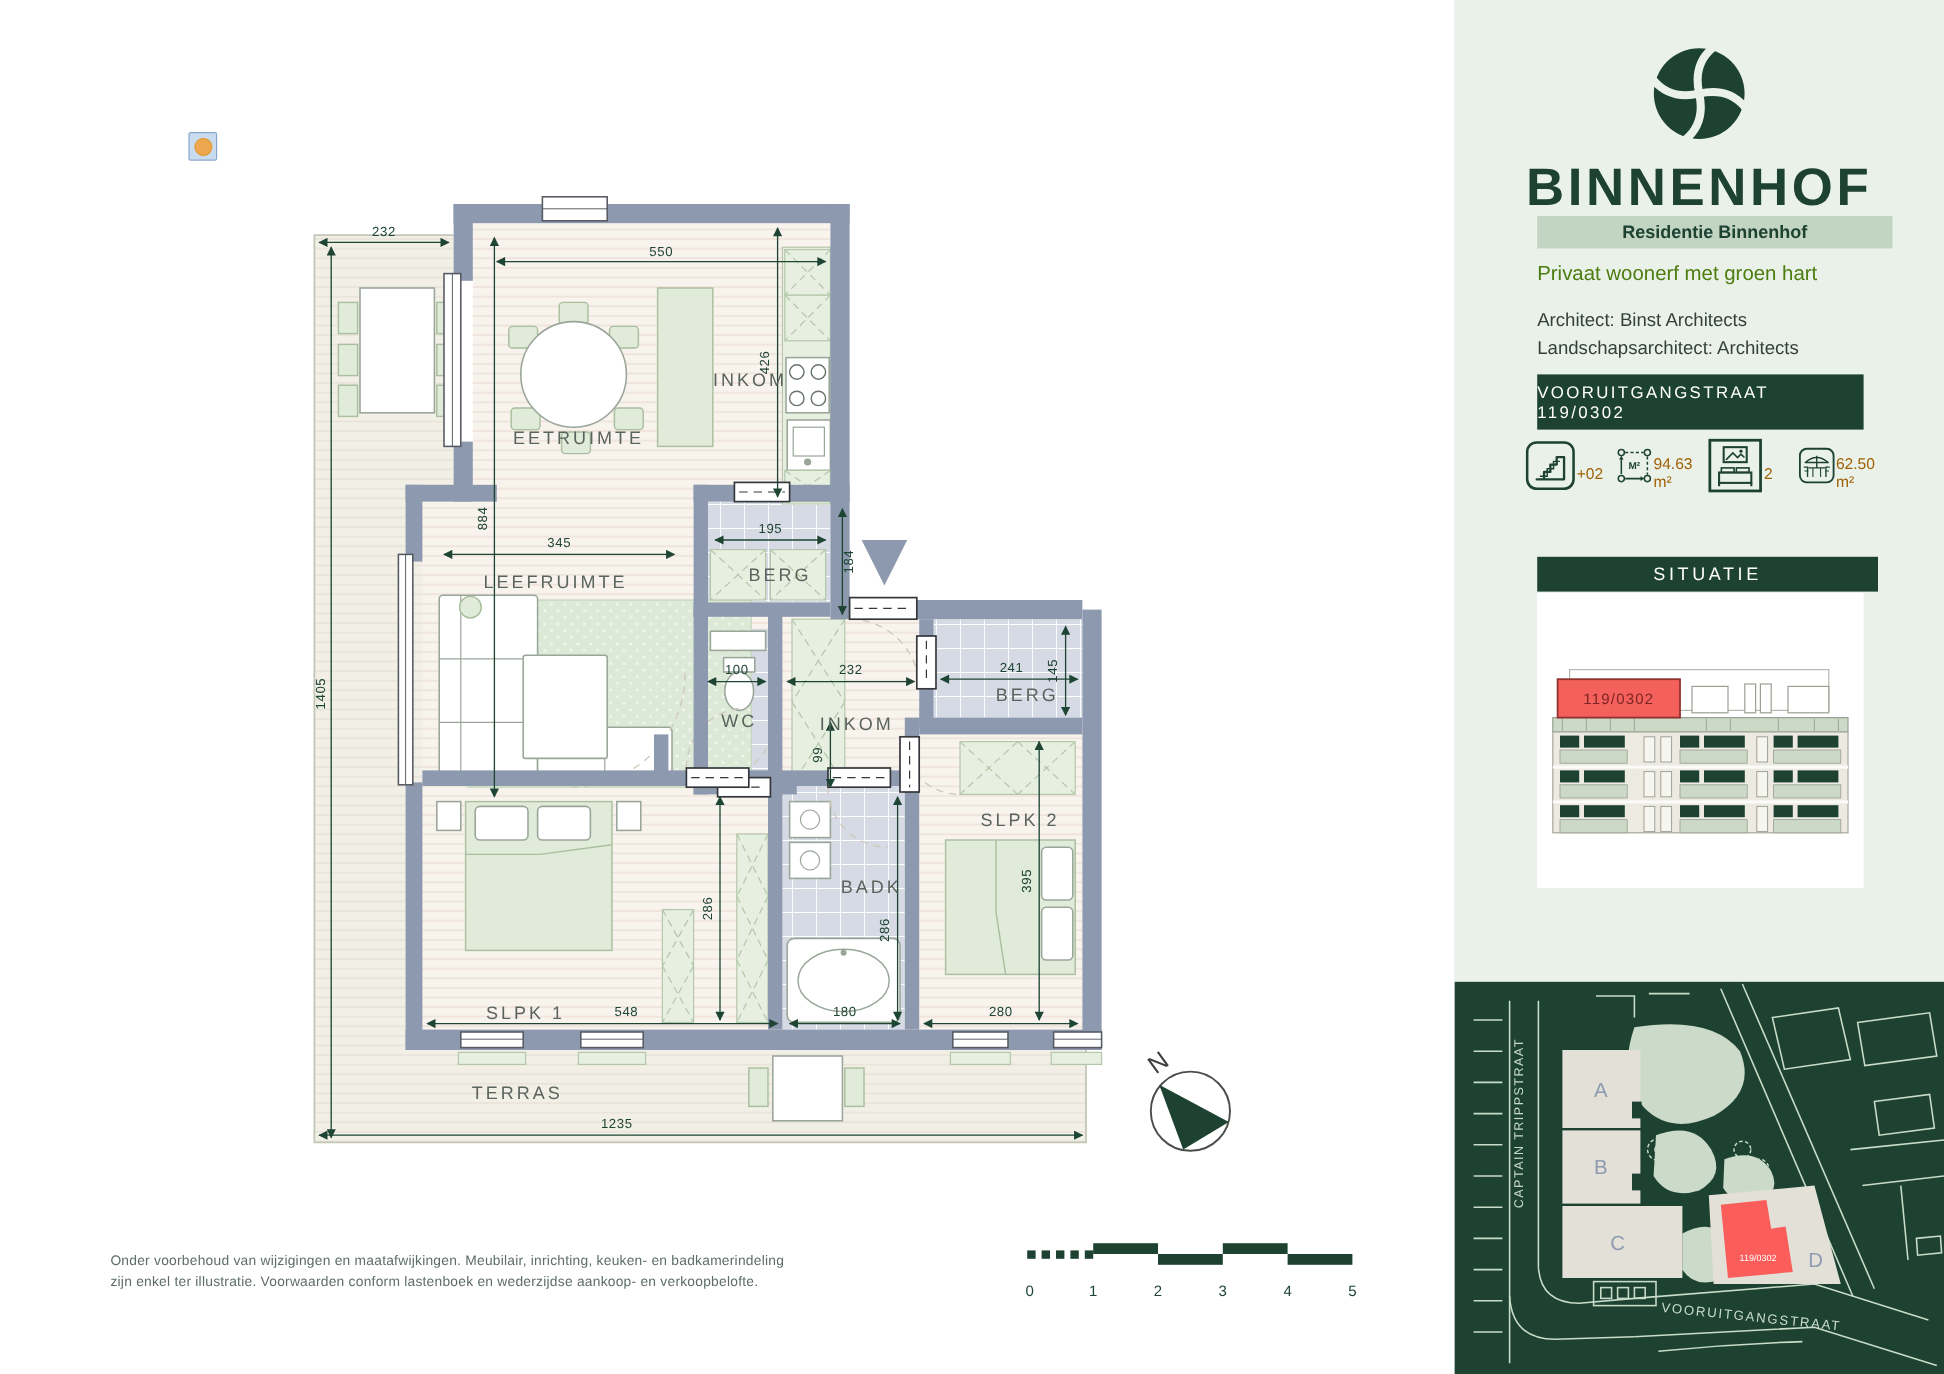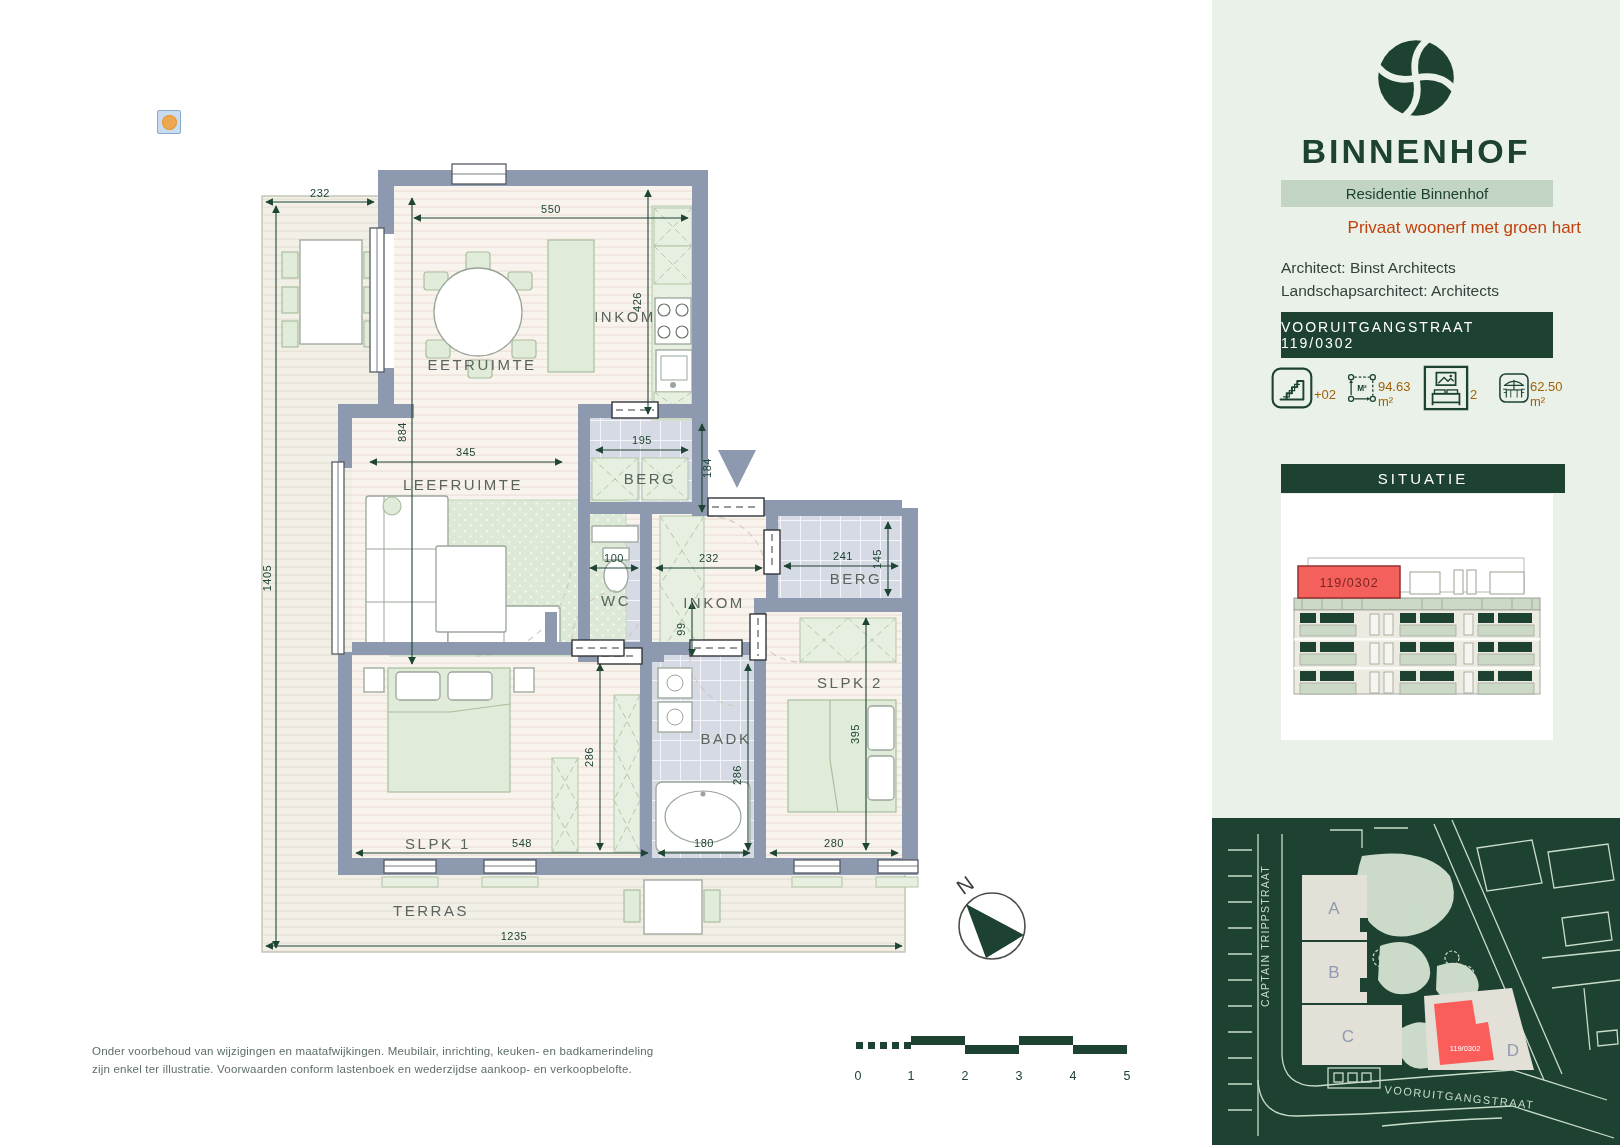--- a/index.html
+++ b/index.html
@@ -29,25 +29,25 @@
          border:1.5px solid #89a8cc;border-radius:2px;display:flex;align-items:center;justify-content:center;}
   .stamp .dot{width:15px;height:15px;border-radius:50%;background:#eda84f;
               box-shadow:inset 0 0 0 1px #e09a3c;}
 
   
   .disc{left:92px;font-size:11.5px;color:#5e6e67;letter-spacing:.2px;line-height:18px;}
 
   
   .sidebar{left:1212px;top:0;width:408px;height:818px;background:#e9f1e9;}
   .sb-logo{left:162px;top:36px;width:84px;height:84px;}
-  .sb-brand{left:0;top:132px;width:408px;text-align:center;font-size:34px;font-weight:700;
+  .sb-brand{left:0;top:132px;width:408px;text-align:center;font-size:44px;font-weight:700;
             letter-spacing:3px;color:#1d4232;}
-  .sb-band{left:69px;top:180px;width:272px;background:#c2d4c2;color:#1d4232;font-weight:400;
-           font-size:15px;text-align:center;padding:5px 0;}
-  .sb-tag{left:69px;top:218px;width:300px;font-size:17px;color:#c2410c;text-align:right;}
+  .sb-band{left:69px;top:180px;width:272px;background:#c2d4c2;color:#1d4232;font-weight:700;
+           font-size:15px;text-align:center;padding:5px 12px;}
+  .sb-tag{left:69px;top:218px;width:300px;font-size:17px;color:#4d7c0f;}
   .sb-arch{left:69px;top:256px;width:320px;font-size:15.5px;color:#33413a;line-height:23px;}
   .sb-addr{left:69px;top:312px;width:272px;background:#1d4232;color:#fff;font-size:14px;
            letter-spacing:2px;text-align:left;padding:7px 0;}
   .sb-stats{left:58px;top:364px;width:294px;display:flex;justify-content:space-between;}
   .sb-stat{width:66px;display:flex;flex-direction:row;align-items:center;}
   .sb-stat .val{margin-top:12px;font-size:13px;color:#a16207;}
   .sb-sit{left:69px;top:464px;width:284px;background:#1d4232;color:#fff;font-size:15px;
           letter-spacing:3px;text-align:center;padding:6px 0;}
   .sb-sitbox{left:69px;top:494px;width:272px;height:246px;background:#fff;}
 

